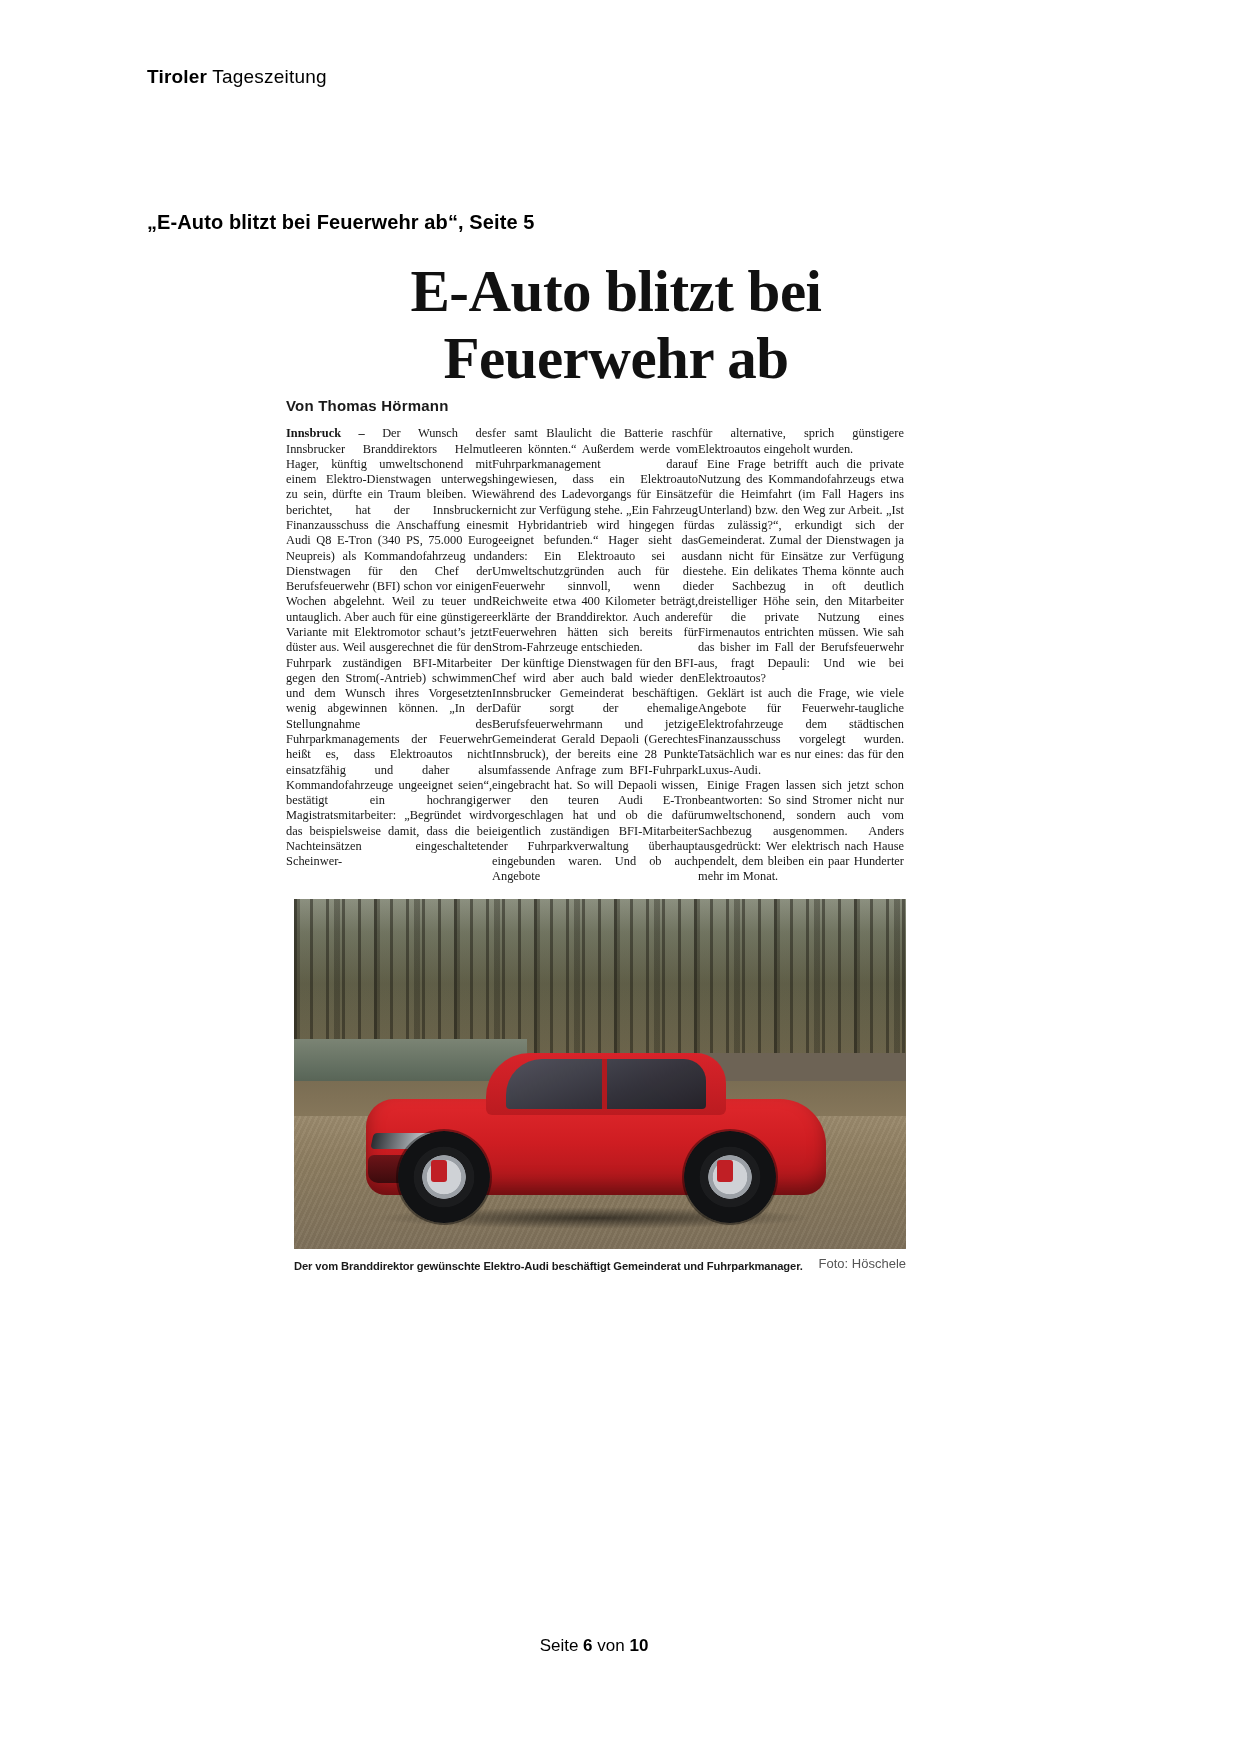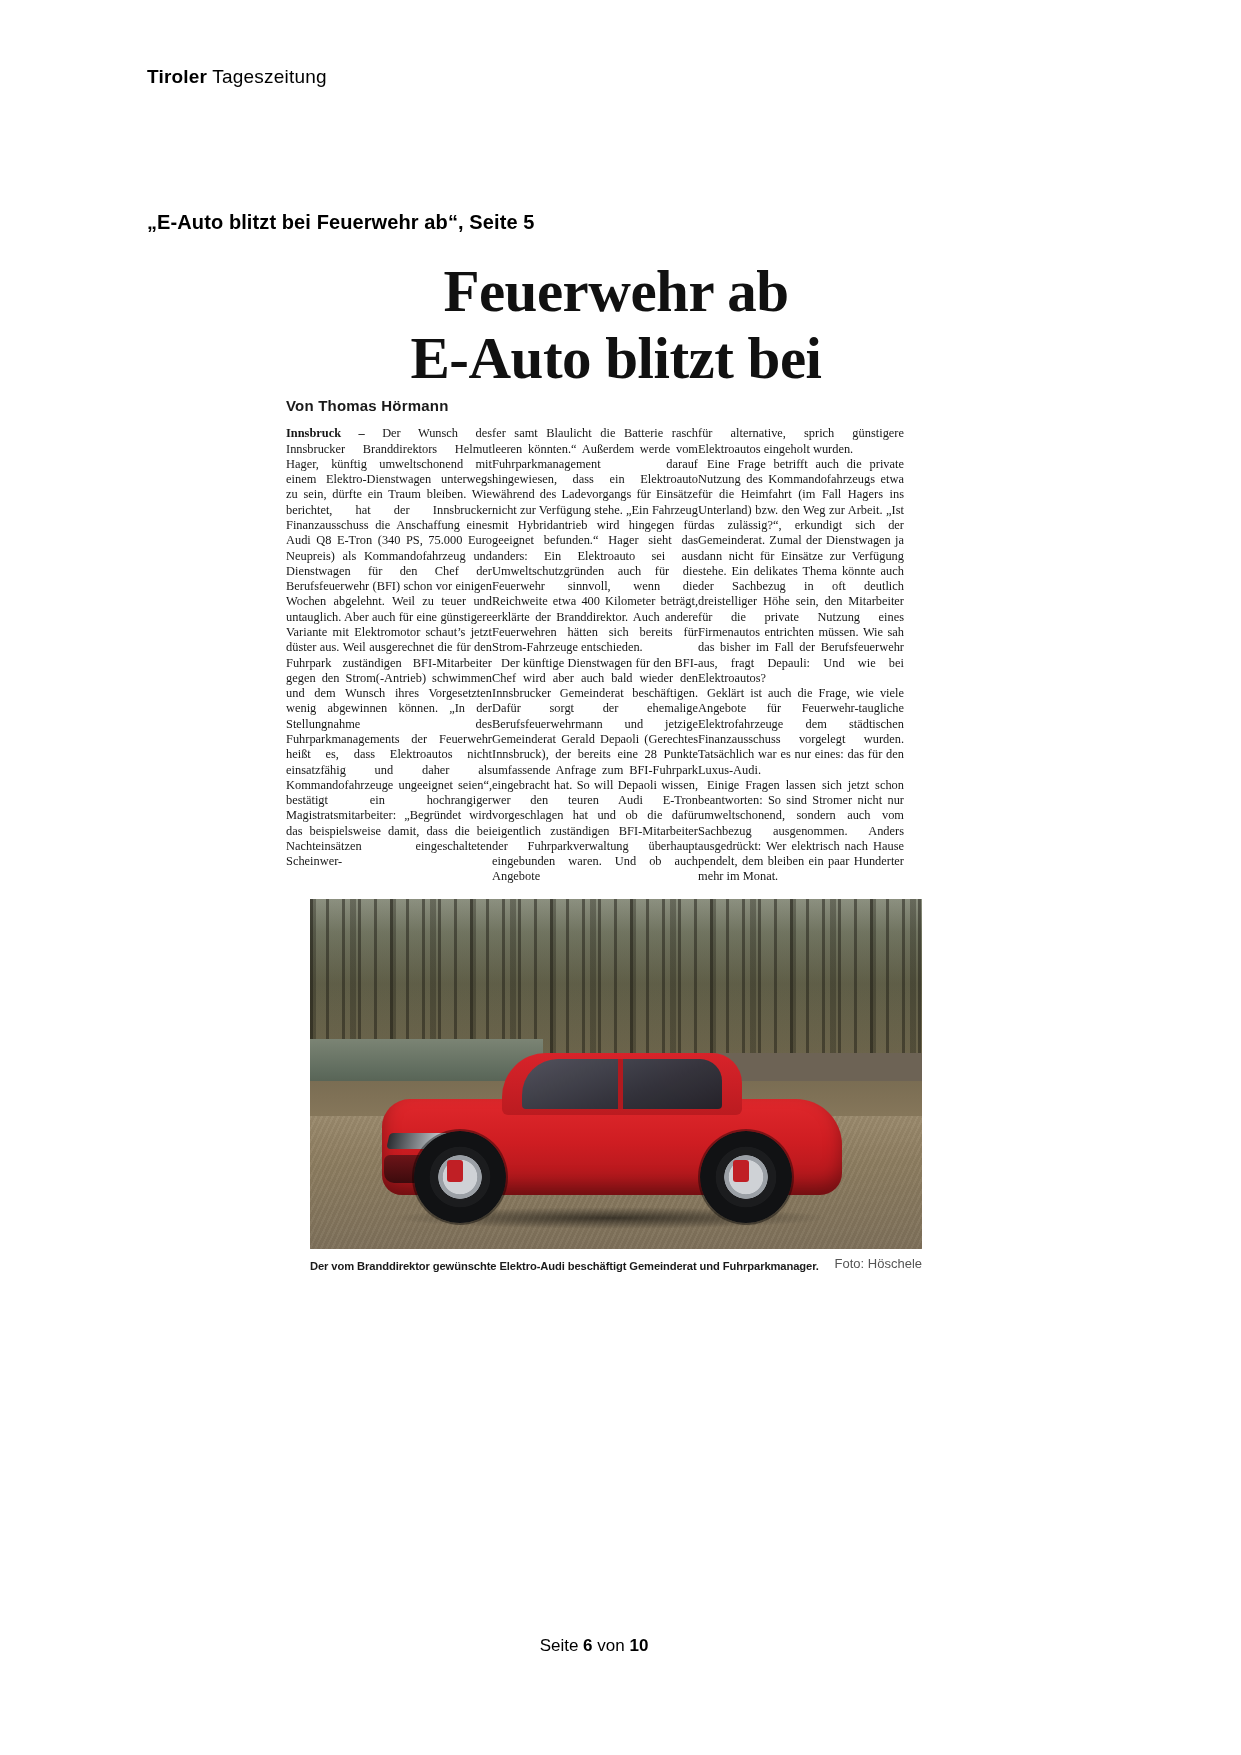--- a/index.html
+++ b/index.html
@@ -99,21 +99,21 @@
   .col p {
     margin: 0;
     text-indent: 9px;
   }
   .col p.first { text-indent: 0; }
   .col .lead { font-weight: bold; }
 
   
   .photo-wrap {
     margin-top: 14px;
-    margin-left: 24px;
+    margin-left: 8px;
     width: 612px;
   }
   .photo {
     position: relative;
     width: 612px;
     height: 350px;
     overflow: hidden;
     background: #6d6355;
   }
   
@@ -261,22 +261,22 @@
 
   <div class="masthead">
     <span class="bold">Tiroler</span><span> Tageszeitung</span>
   </div>
 
   <div class="clip-title">„E-Auto blitzt bei Feuerwehr ab“, Seite 5</div>
 
   <div class="clipping">
 
     <div class="headline">
+      <div>E-Auto blitzt bei</div>
       <div>Feuerwehr ab</div>
-      <div>E-Auto blitzt bei</div>
     </div>
 
 
     <div class="byline">Von Thomas Hörmann</div>
 
     <div class="cols">
 
       <div class="col">
         <p class="first"><span class="lead">Innsbruck –</span> <span>Der Wunsch des Innsbrucker Branddirektors Helmut Hager, künftig umweltschonend mit einem Elektro-Dienstwagen unterwegs zu sein, dürfte ein Traum bleiben. Wie berichtet, hat der Innsbrucker Finanzausschuss die Anschaffung eines Audi Q8 E-Tron (340 PS, 75.000 Euro Neupreis) als Kommandofahrzeug und Dienstwagen für den Chef der Berufsfeuerwehr (BFI) schon vor einigen Wochen abgelehnt. Weil zu teuer und untauglich. Aber auch für eine günstigere Variante mit Elektromotor schaut’s jetzt düster aus. Weil ausgerechnet die für den Fuhrpark zuständigen BFI-Mitarbeiter gegen den Strom(-Antrieb) schwimmen und dem Wunsch ihres Vorgesetzten wenig abgewinnen können. „In der Stellungnahme des Fuhrparkmanagements der Feuerwehr heißt es, dass Elektroautos nicht einsatzfähig und daher als Kommandofahrzeuge ungeeignet seien“, bestätigt ein hochrangiger Magistratsmitarbeiter: „Begründet wird das beispielsweise damit, dass die bei Nachteinsätzen eingeschalteten Scheinwer-</span></p>
       </div>

